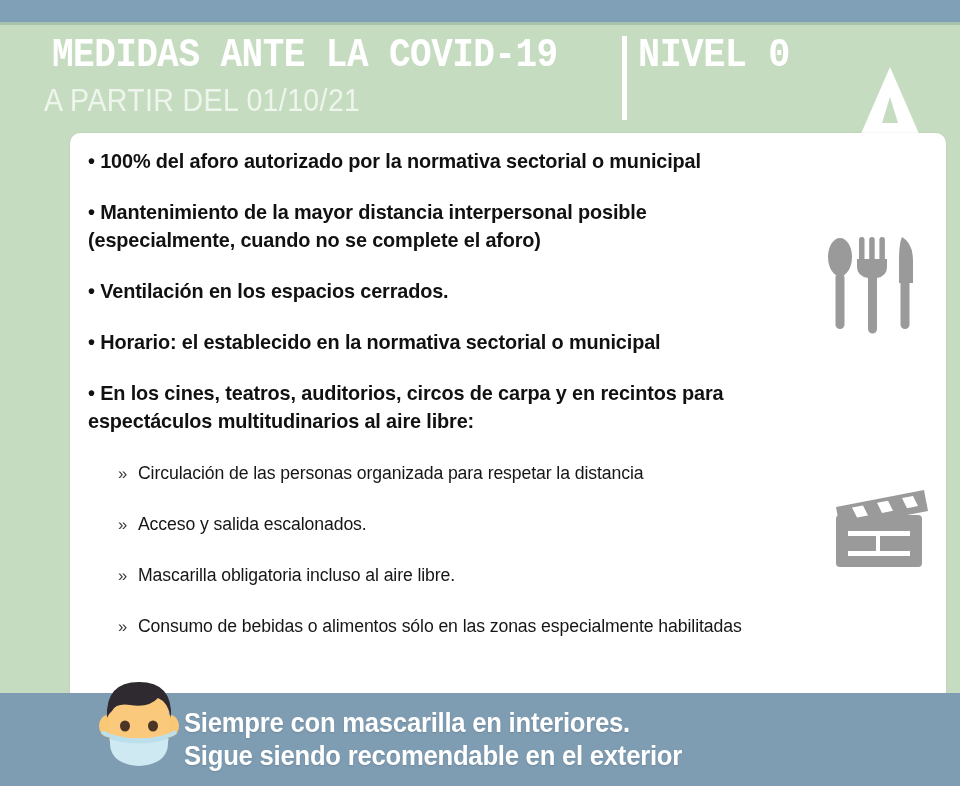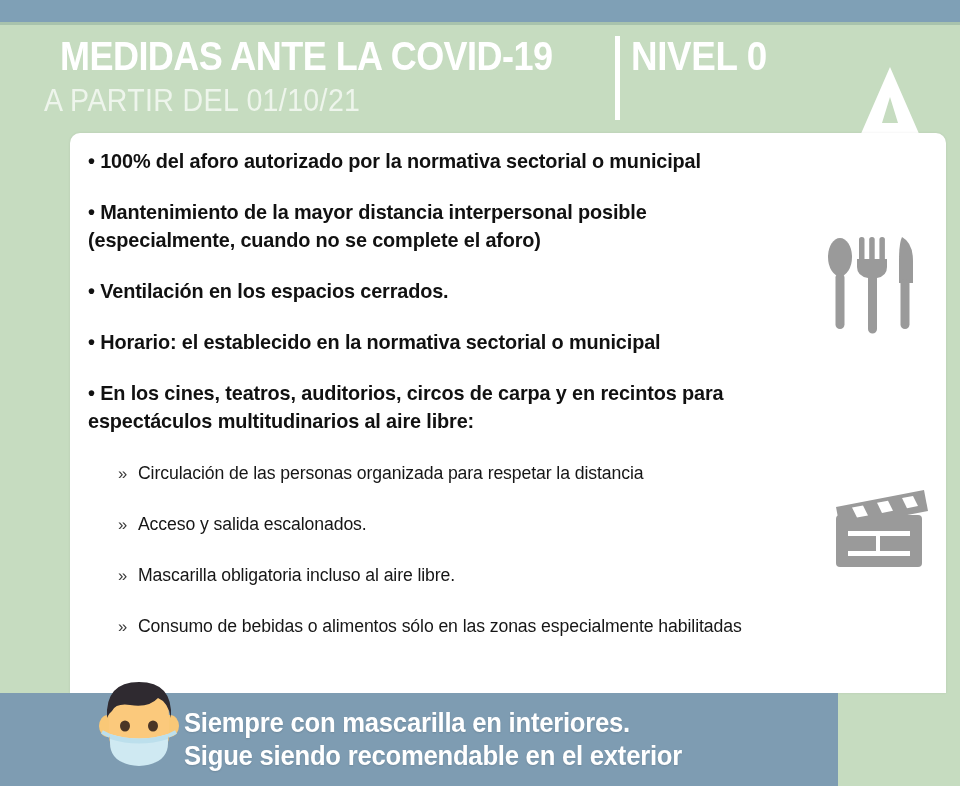--- a/index.html
+++ b/index.html
@@ -34,23 +34,24 @@
   
   .header {
     position: absolute;
     left: 0; top: 25px;
     width: 960px;
     height: 108px;
     background: #c6dcc0;
   }
   .title-block {
     position: absolute;
-    left: 60px;
+    left: 52px;
     top: 8px;
     width: 820px;
+    font-family: Liberation Mono, monospace;
   }
   .title-row {
     display: flex;
     align-items: flex-start;
     white-space: nowrap;
   }
   .main-title {
     color: #ffffff;
     font-size: 40px;
     font-weight: bold;
@@ -170,21 +171,21 @@
     left: 760px;
     top: 352px;
     width: 100px;
     height: 95px;
   }
 
   
   .footer {
     position: absolute;
     left: 0; top: 693px;
-    width: 838px;
+    width: 960px;
     height: 93px;
     background: #7e9cb2;
   }
   .footer-face {
     position: absolute;
     left: 96px;
     top: -21px;
     width: 86px;
     height: 96px;
   }

